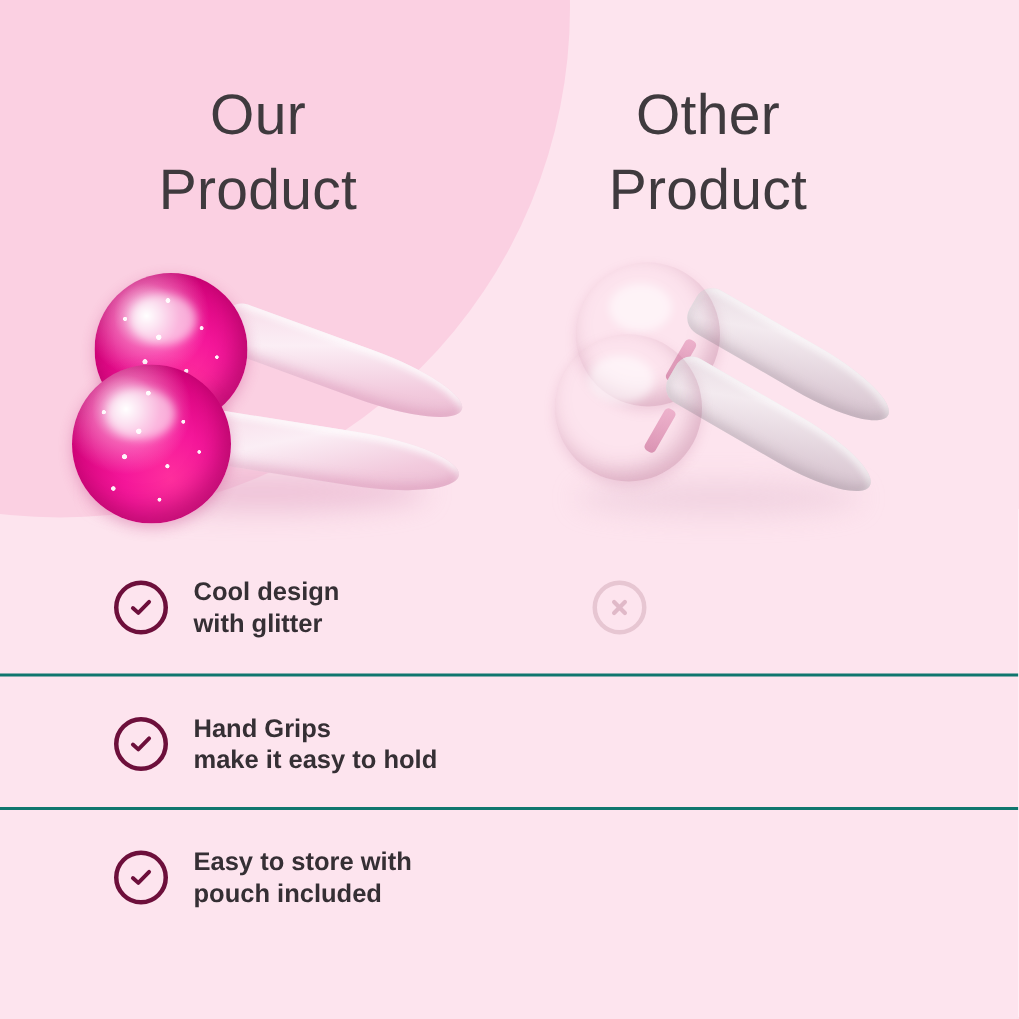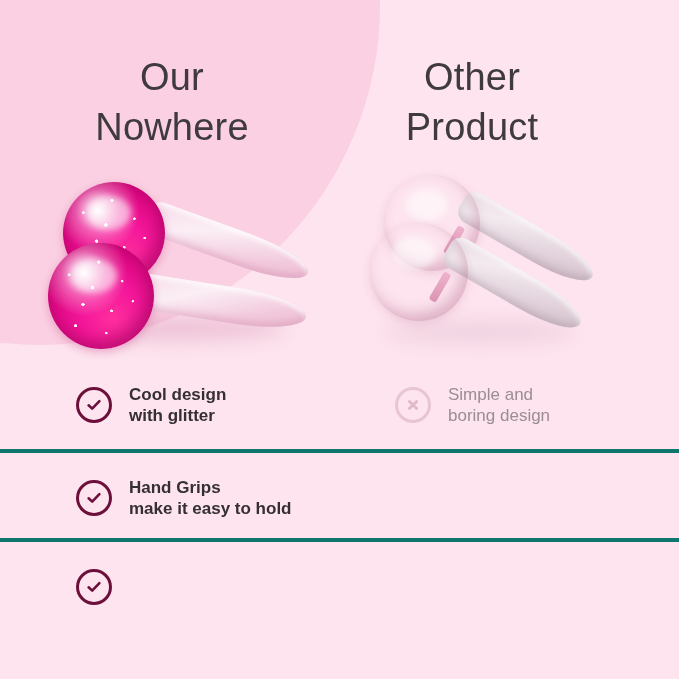--- a/index.html
+++ b/index.html
@@ -137,21 +137,21 @@
     left: 0;
     top: 360px;
     width: 679px;
   }
   .row {
     position: relative;
     height: 89px;
     box-sizing: border-box;
     padding-left: 44px;
   }
-  .row + .row { border-top: 4px solid #0f766e; }
+  .row + .row { border-top: 2px solid #0f766e; }
 
   .cell {
     position: absolute;
     top: 0;
     height: 89px;
     display: flex;
     align-items: center;
   }
   .cell.pro  { left: 76px;  }
   .cell.con  { left: 395px; }
@@ -182,21 +182,21 @@
 </style>
 </head>
 <body>
 
 <div id="stage">
 
   <div class="hero-circle"></div>
 
   <div class="headings">
     <div class="col-head left">Our
-Nowhere</div>
+Product</div>
     <div class="col-head right">Other
 Product</div>
   </div>
 
   <div class="photo left ours">
     <div class="shadow" style="left:20px; top:150px; width:220px; height:26px; background:rgba(222,158,190,.45);"></div>
 
     <div class="roller">
       <div class="handle" style="left:98px; top:62px; width:170px; height:34px; transform:rotate(20deg);"></div>
       <div class="collar" style="left:96px; top:64px; width:9px; height:32px; transform:rotate(20deg);"></div>
@@ -243,22 +243,20 @@
         </span>
         <span class="feature">Cool design
 with glitter</span>
       </div>
       <div class="cell con">
         <span class="mark cross">
           <svg width="16" height="16" viewBox="0 0 16 16" aria-hidden="true">
             <path d="M4.4 4.4 L11.6 11.6 M11.6 4.4 L4.4 11.6" fill="none" stroke="#e0b9c8" stroke-width="2.8" stroke-linecap="round"></path>
           </svg>
         </span>
-        <span class="feature">Simple and
-boring design</span>
       </div>
     </div>
 
     <div class="row">
       <div class="cell pro">
         <span class="mark check">
           <svg width="18" height="18" viewBox="0 0 18 18" aria-hidden="true">
             <path d="M3.6 9.3 L7.2 12.6 L14.4 5.2" fill="none" stroke="#6d0f3b" stroke-width="2.6" stroke-linecap="round" stroke-linejoin="round"></path>
           </svg>
         </span>
@@ -267,17 +265,19 @@
       </div>
     </div>
 
     <div class="row">
       <div class="cell pro">
         <span class="mark check">
           <svg width="18" height="18" viewBox="0 0 18 18" aria-hidden="true">
             <path d="M3.6 9.3 L7.2 12.6 L14.4 5.2" fill="none" stroke="#6d0f3b" stroke-width="2.6" stroke-linecap="round" stroke-linejoin="round"></path>
           </svg>
         </span>
+        <span class="feature">Easy to store with
+pouch included</span>
       </div>
     </div>
 
   </div>
 </div>
 
 </body></html>

